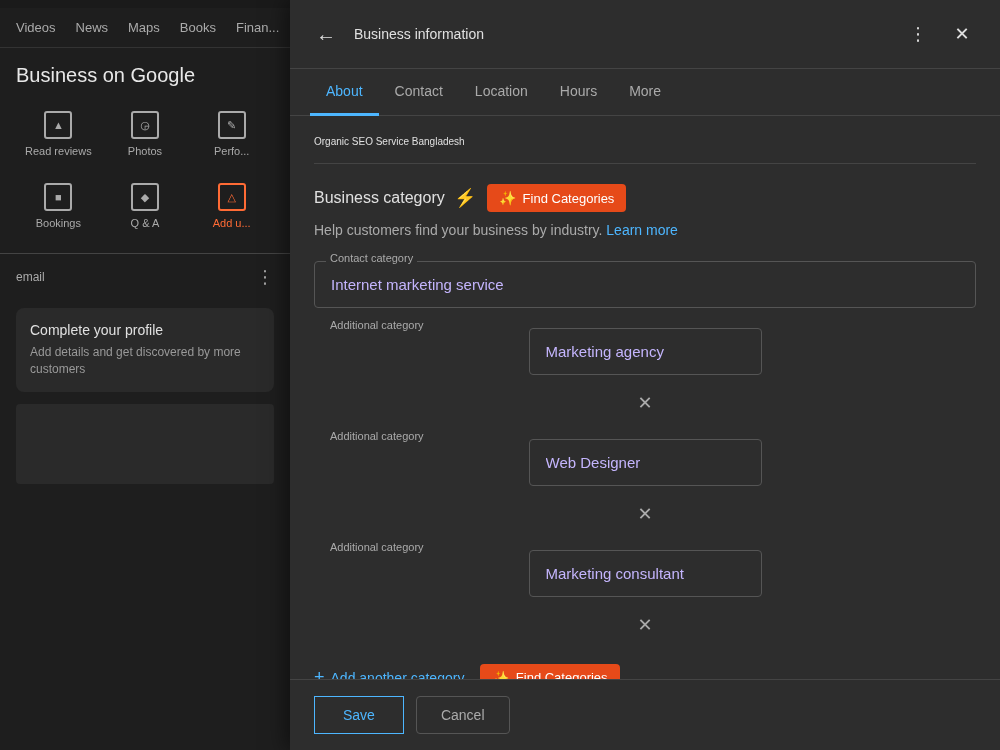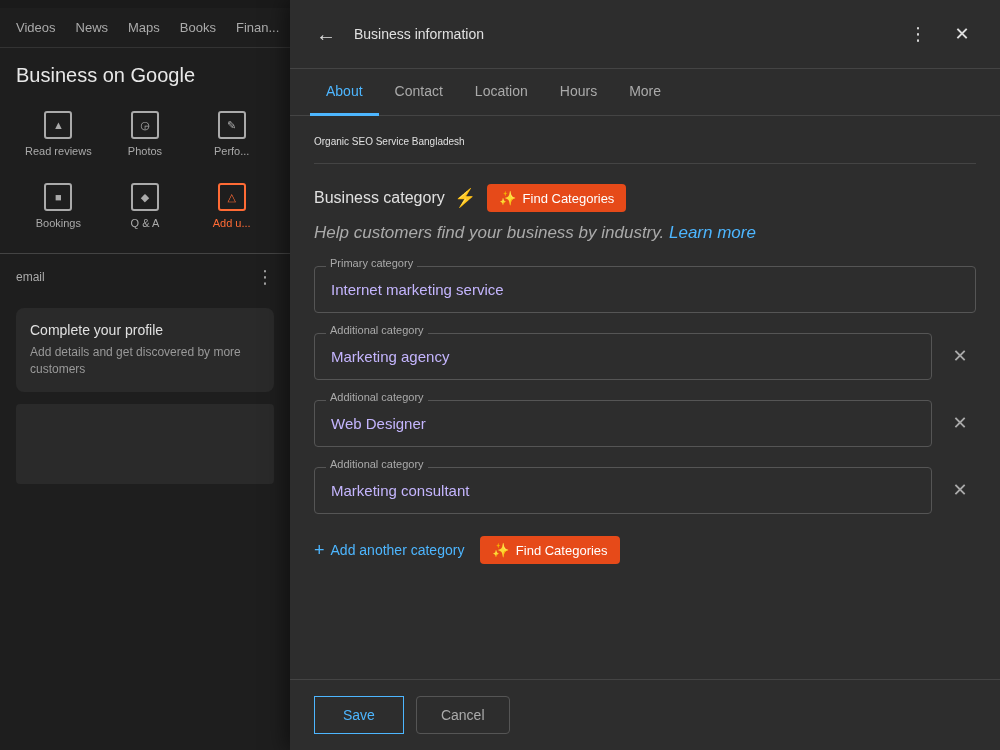--- a/index.html
+++ b/index.html
@@ -253,24 +253,23 @@
       border: none;
       border-radius: 4px;
       padding: 6px 12px;
       font-size: 13px;
       cursor: pointer;
       font-weight: 500;
     }
 
     .section-desc {
       color: #aaa;
-      font-size: 17px;
+      font-size: 14px;
       margin-bottom: 20px;
       line-height: 1.5;
-      font-style: italic;
     }
 
     .learn-more-link {
       color: #4db6ff;
       cursor: pointer;
       text-decoration: none;
     }
 
     
     .field-group {
@@ -286,20 +285,21 @@
       padding: 0 4px;
       color: #aaa;
       font-size: 11px;
       z-index: 1;
     }
 
     .field-row {
       display: flex;
       align-items: center;
       gap: 12px;
+      flex-direction: column;
     }
 
     .field-input {
       flex: 1;
       border: 1px solid #555;
       border-radius: 4px;
       padding: 14px 16px;
       background: #2d2d2d;
       color: #c4b5fd;
       font-size: 15px;
@@ -470,21 +470,21 @@
         <span>Find Categories</span>
       </button>
     </div>
 
     <p class="section-desc">
       <span>Help customers find your business by industry.</span>
       <a class="learn-more-link">Learn more</a>
     </p>
 
     <div class="field-group primary-field">
-      <span class="field-label">Primary category</span>
+      <span class="field-label">Contact category</span>
       <input class="field-input" type="text" value="Internet marketing service" style="">
     </div>
 
     <div class="field-group">
       <span class="field-label">Additional category</span>
       <div class="field-row">
         <input class="field-input" type="text" value="Marketing agency" style="">
         <div class="clear-btn">
           <span>✕</span>
         </div>

